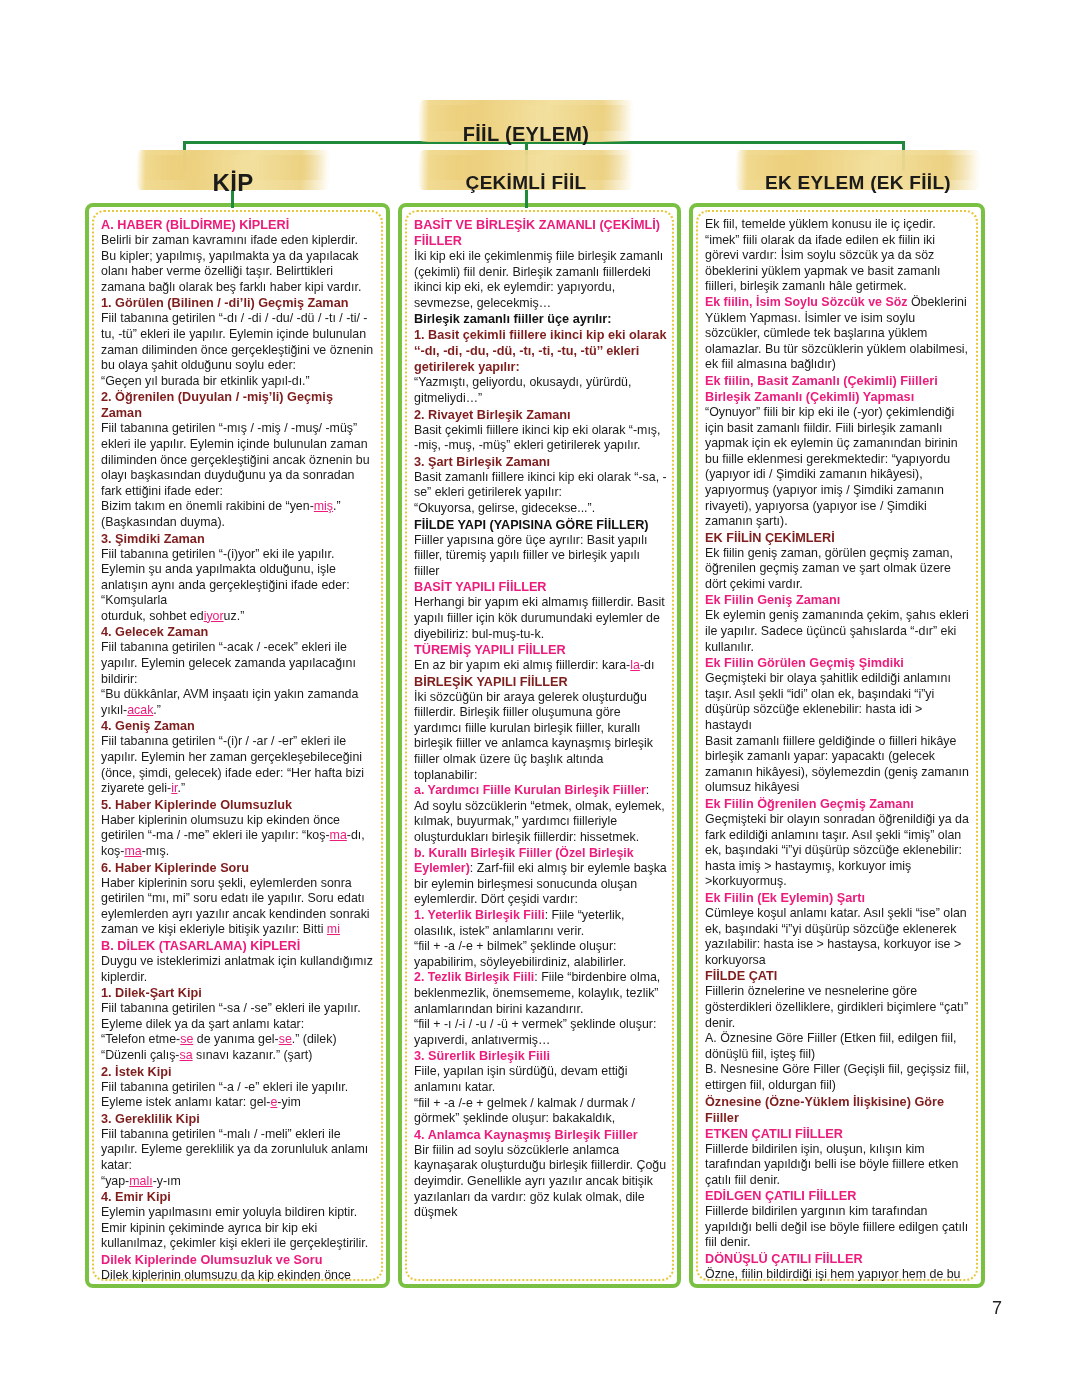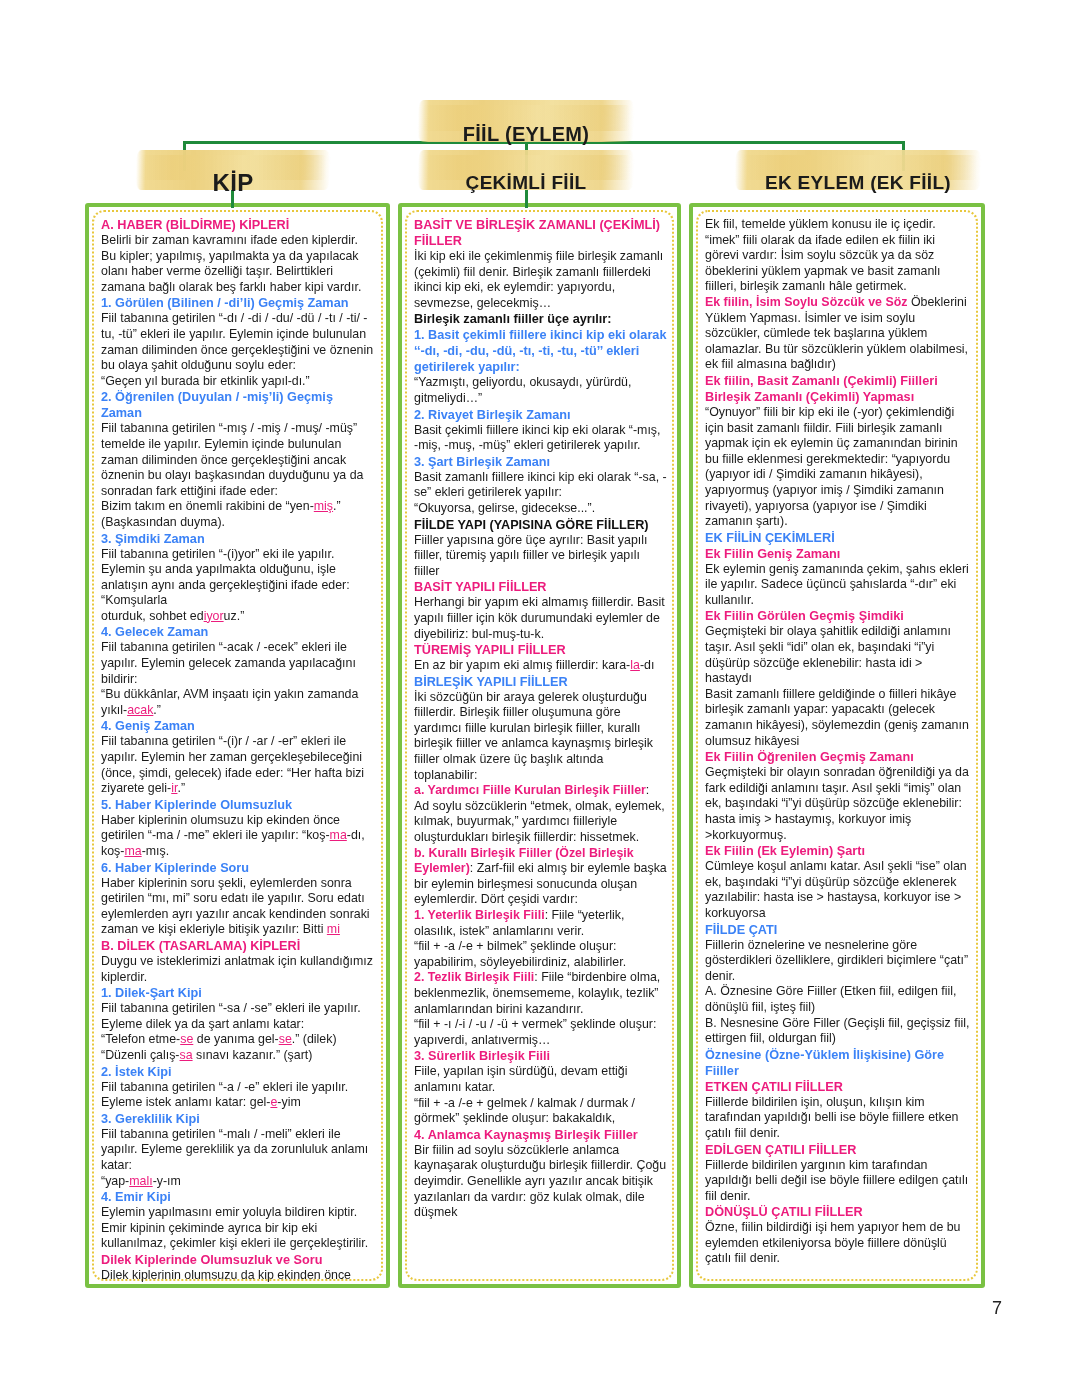--- a/index.html
+++ b/index.html
@@ -77,21 +77,21 @@
   #cn-m-down { left: 525px; top: 141px; width: 3px; height: 34px; }
   #cn-r-down { left: 902px; top: 141px; width: 3px; height: 30px; }
   #cn-kip-down { left: 231px; top: 186px; width: 3px; height: 22px; }
   #cn-cek-down { left: 525px; top: 186px; width: 3px; height: 22px; }
 
   
   .col {
     position: absolute;
     top: 203px;
     border: 4px solid #7ac143;
-    border-radius: 3px;
+    border-radius: 8px;
     background: #ffffff;
     padding: 10px 10px 8px 12px;
     overflow: hidden;
   }
   .col::before {
     content: "";
     position: absolute;
     left: 3px; top: 3px; right: 3px; bottom: 3px;
     border: 2px dotted #e8c73c;
     border-radius: 12px;
@@ -110,21 +110,21 @@
     line-height: 15.6px;
     color: #1b1b1b;
   }
   h4.h {
     margin: 0;
     font-size: 12.7px;
     line-height: 16px;
     font-weight: bold;
   }
   h4.pink   { color: #ec1c7d; }
-  h4.cyan   { color: #3b82f6; }
+  h4.cyan   { color: #7f1d1d; }
   h4.black  { color: #111111; }
   .mark-pink { color: #ec1c7d; text-decoration: underline; }
   .mark-cyan { color: #29abe2; }
   .sub-pink { color: #ec1c7d; font-weight: bold; }
 
   
   #page-number {
     position: absolute;
     right: 78px; bottom: 80px;
     font-size: 18px;
@@ -166,21 +166,21 @@
 </div>
 
 <div class="col" id="col-kip">
   <div class="col-inner">
       <h4 class="h pink">A. HABER (BİLDİRME) KİPLERİ</h4>
       <p class="b">Belirli bir zaman kavramını ifade eden kiplerdir. Bu kipler; yapılmış, yapılmakta ya da yapılacak olanı haber verme özelliği taşır. Belirttikleri zamana bağlı olarak beş farklı haber kipi vardır.</p>
       <h4 class="h cyan">1. Görülen (Bilinen / -di’li) Geçmiş Zaman</h4>
       <p class="b">Fiil tabanına getirilen “-dı / -di / -du/ -dü / -tı / -ti/ -tu, -tü” ekleri ile yapılır. Eylemin içinde bulunulan zaman diliminden önce gerçekleştiğini ve öznenin bu olaya şahit olduğunu soylu eder:</p>
       <p class="b">“Geçen yıl burada bir etkinlik yapıl-dı.”</p>
       <h4 class="h cyan">2. Öğrenilen (Duyulan / -miş’li) Geçmiş Zaman</h4>
-      <p class="b">Fiil tabanına getirilen “-mış / -miş / -muş/ -müş” temelde ile yapılır. Eylemin içinde bulunulan zaman diliminden önce gerçekleştiğini ancak öznenin bu olayı başkasından duyduğunu ya da sonradan fark ettiğini ifade eder:</p>
+      <p class="b">Fiil tabanına getirilen “-mış / -miş / -muş/ -müş” ekleri ile yapılır. Eylemin içinde bulunulan zaman diliminden önce gerçekleştiğini ancak öznenin bu olayı başkasından duyduğunu ya da sonradan fark ettiğini ifade eder:</p>
       <p class="b">Bizim takım en önemli rakibini de  “yen-<span class="mark-pink">miş</span>.”</p>
       <p class="b">(Başkasından duyma).</p>
       <h4 class="h cyan">3. Şimdiki Zaman</h4>
       <p class="b">Fiil tabanına getirilen “-(i)yor” eki ile yapılır. Eylemin şu anda yapılmakta olduğunu, işle anlatışın aynı anda gerçekleştiğini ifade eder: “Komşularla</p>
       <p class="b">oturduk, sohbet ed<span class="mark-pink">iyor</span>uz.”</p>
       <h4 class="h cyan">4. Gelecek  Zaman</h4>
       <p class="b">Fiil tabanına getirilen “-acak / -ecek” ekleri ile yapılır. Eylemin gelecek zamanda yapılacağını bildirir:</p>
       <p class="b">“Bu dükkânlar, AVM inşaatı için yakın zamanda</p>
       <p class="b">yıkıl-<span class="mark-pink">acak</span>.”</p>
       <h4 class="h cyan">4. Geniş Zaman</h4>
@@ -241,20 +241,21 @@
     </div>
 </div>
 
 <div class="col" id="col-ekeylem">
   <div class="col-inner">
       <p class="b">Ek fiil, temelde yüklem konusu ile iç içedir. “imek” fiili olarak da ifade edilen ek fiilin iki görevi vardır: İsim soylu sözcük ya da söz öbeklerini yüklem yapmak ve basit zamanlı fiilleri, birleşik zamanlı hâle getirmek.</p>
       <p class="b"><span class="sub-pink">Ek fiilin, İsim Soylu Sözcük ve Söz</span> Öbeklerini Yüklem Yapması. İsimler ve isim soylu sözcükler, cümlede tek başlarına yüklem olamazlar. Bu tür sözcüklerin yüklem olabilmesi, ek fiil almasına bağlıdır)</p>
       <h4 class="h pink">Ek fiilin, Basit Zamanlı (Çekimli) Fiilleri Birleşik Zamanlı (Çekimli) Yapması</h4>
       <p class="b">“Oynuyor” fiili bir kip eki ile (-yor) çekimlendiği için basit zamanlı fiildir. Fiili birleşik zamanlı yapmak için ek eylemin üç zamanından birinin bu fiille eklenmesi gerekmektedir: “yapıyordu (yapıyor idi / Şimdiki zamanın hikâyesi), yapıyormuş (yapıyor imiş / Şimdiki zamanın rivayeti), yapıyorsa (yapıyor ise / Şimdiki zamanın şartı).</p>
       <h4 class="h cyan">EK FİİLİN ÇEKİMLERİ</h4>
+      <p class="b">Ek fiilin geniş zaman, görülen geçmiş zaman, öğrenilen geçmiş zaman ve şart olmak üzere dört çekimi vardır.</p>
       <h4 class="h pink">Ek Fiilin Geniş Zamanı</h4>
       <p class="b">Ek eylemin geniş zamanında çekim, şahıs ekleri ile yapılır. Sadece üçüncü şahıslarda “-dır” eki kullanılır.</p>
       <h4 class="h pink">Ek Fiilin Görülen Geçmiş Şimdiki</h4>
       <p class="b">Geçmişteki bir olaya şahitlik edildiği anlamını taşır. Asıl şekli “idi” olan ek, başındaki “i”yi düşürüp sözcüğe eklenebilir: hasta idi &gt; hastaydı</p>
       <p class="b">Basit zamanlı fiillere geldiğinde o fiilleri hikâye birleşik zamanlı yapar: yapacaktı (gelecek zamanın hikâyesi), söylemezdin (geniş zamanın olumsuz hikâyesi</p>
       <h4 class="h pink">Ek Fiilin Öğrenilen Geçmiş Zamanı</h4>
       <p class="b">Geçmişteki bir olayın sonradan öğrenildiği ya da fark edildiği anlamını taşır. Asıl şekli “imiş” olan ek, başındaki “i”yi düşürüp sözcüğe eklenebilir: hasta imiş &gt; hastaymış, korkuyor imiş &gt;korkuyormuş.</p>
       <h4 class="h pink">Ek Fiilin (Ek Eylemin) Şartı</h4>
       <p class="b">Cümleye koşul anlamı katar. Asıl şekli “ise” olan ek, başındaki “i”yi düşürüp sözcüğe eklenerek yazılabilir: hasta ise &gt; hastaysa, korkuyor ise &gt; korkuyorsa</p>
       <h4 class="h cyan">FİİLDE ÇATI</h4>

